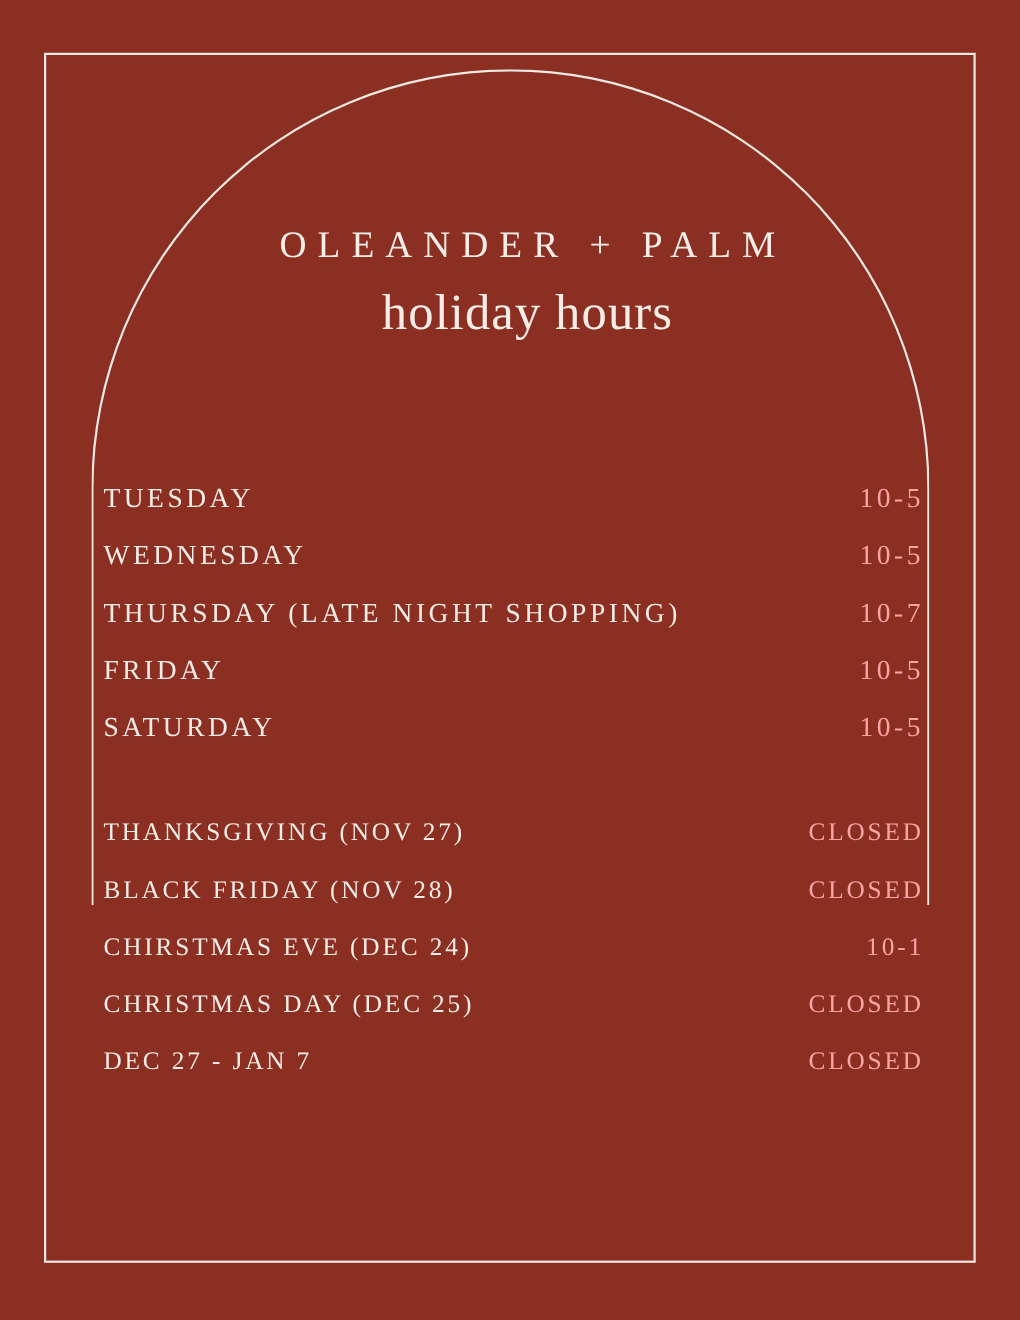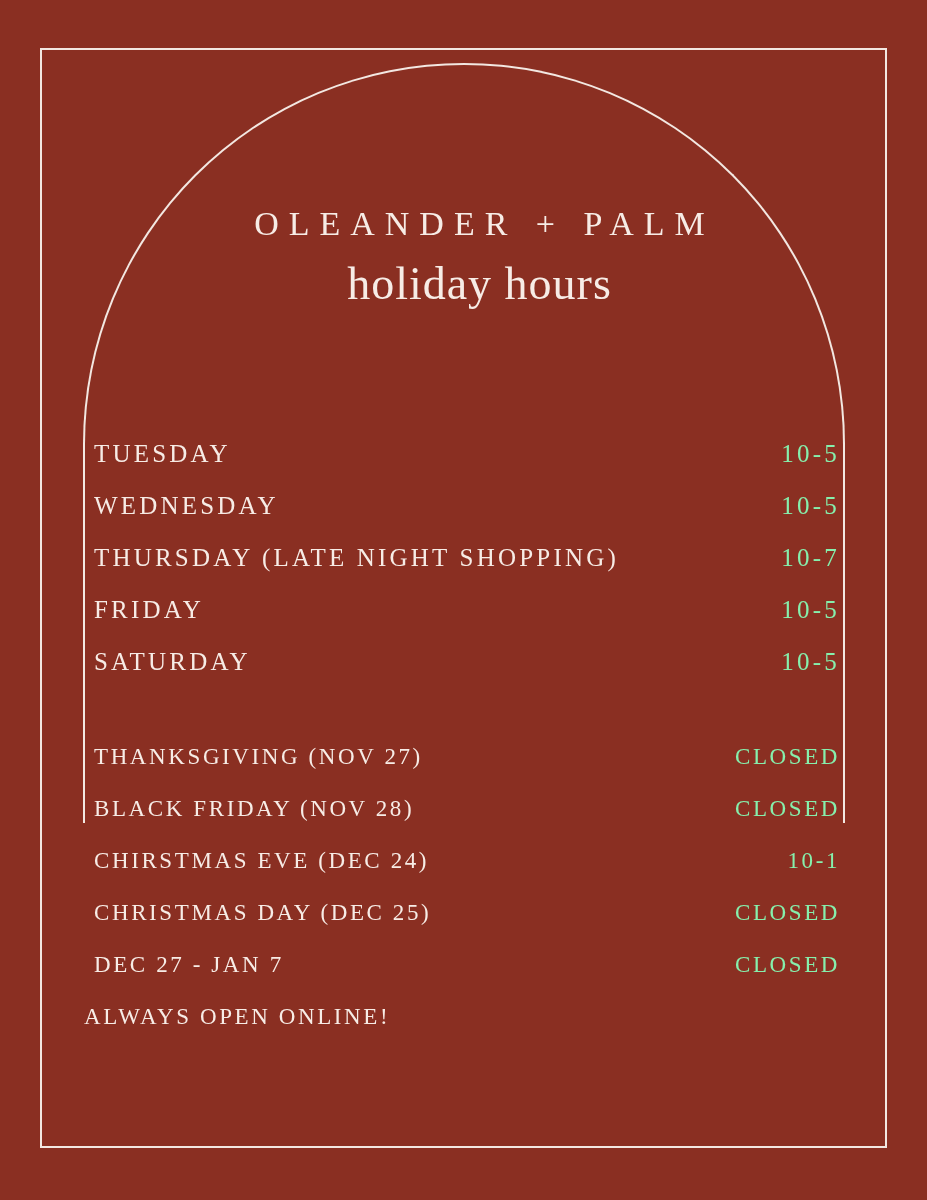--- a/index.html
+++ b/index.html
@@ -78,21 +78,21 @@
   .row .label {
     color: #f7ece6;
     font-family: "Liberation Serif", serif;
     font-size: 25px;
     letter-spacing: 3.2px;
     text-transform: uppercase;
     white-space: nowrap;
     padding-left: 10px;
   }
   .row .value {
-    color: #86efac;
+    color: #fca5a5;
     font-family: "Liberation Serif", serif;
     font-size: 25px;
     letter-spacing: 3.2px;
     text-transform: uppercase;
     white-space: nowrap;
   }
   .rows-secondary .row .label,
   .rows-secondary .row .value {
     font-size: 23px;
     letter-spacing: 2.6px;
@@ -163,19 +163,16 @@
         <span class="value">10-1</span>
       </div>
       <div class="row">
         <span class="label">CHRISTMAS DAY (DEC 25)</span>
         <span class="value">CLOSED</span>
       </div>
       <div class="row">
         <span class="label">DEC 27 - JAN 7</span>
         <span class="value">CLOSED</span>
       </div>
-      <div class="row">
-        <span class="note">ALWAYS OPEN ONLINE!</span>
-      </div>
     </div>
 
   </div>
 </div>
 
 </body></html>

